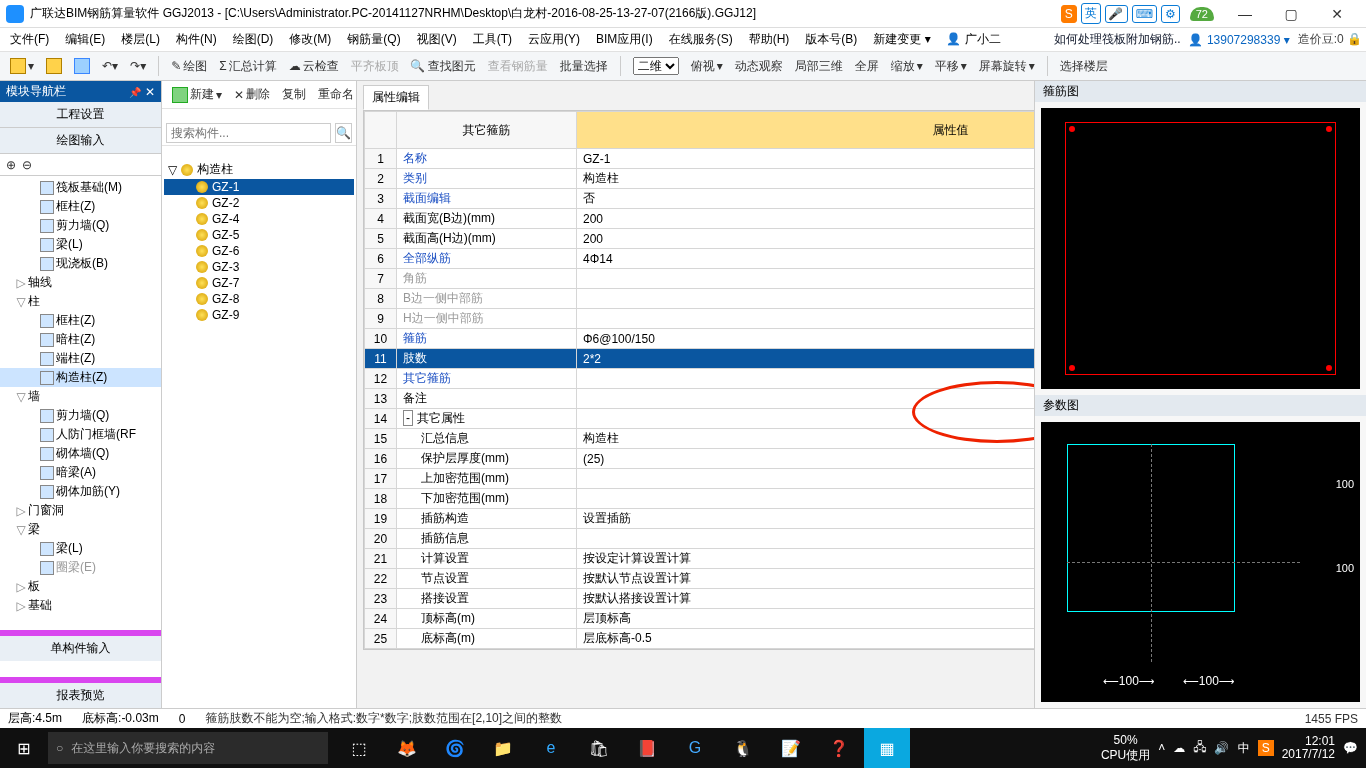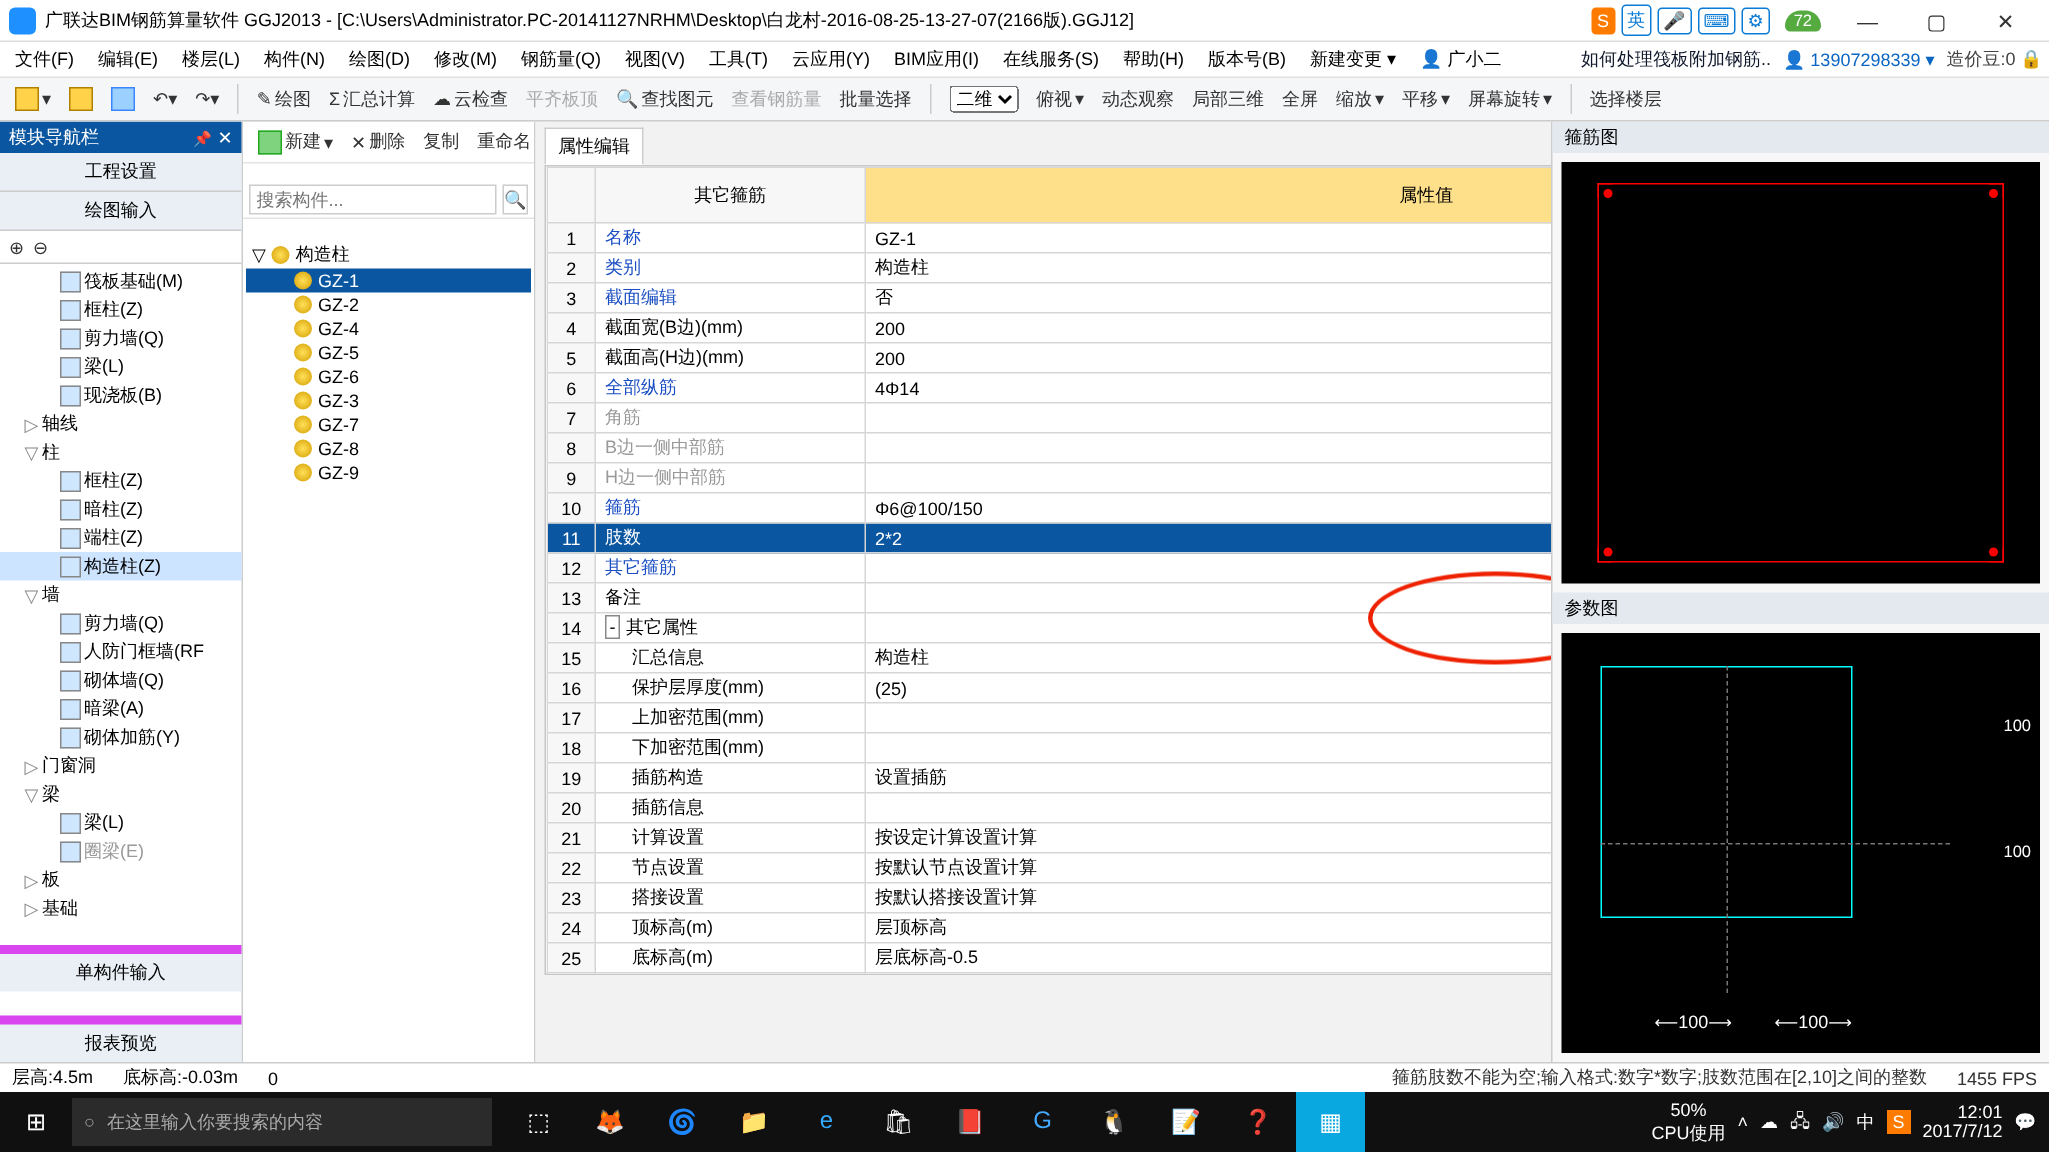--- a/index.html
+++ b/index.html
@@ -73,21 +73,21 @@
 .canvas.cv1 .c2{right:24px; top:14px; border-left:none; border-bottom:none;}
 .canvas.cv1 .c3{left:24px; bottom:14px; border-right:none; border-top:none;}
 .canvas.cv1 .c4{right:24px; bottom:14px; border-left:none; border-top:none;}
 .canvas.cv1 .dot{position:absolute; width:6px; height:6px; background:#f00; border-radius:50%;}
 .canvas.cv2 .rect { position:absolute; left:26px; top:22px; width:168px; height:168px; border:1px solid #0ff;}
 .canvas.cv2 .dash-h{position:absolute; left:26px; right:60px; top:50%; border-top:1px dashed #777;}
 .canvas.cv2 .dash-v{position:absolute; top:22px; bottom:40px; left:110px; border-left:1px dashed #777;}
 .canvas.cv2 .dim{position:absolute; color:#fff; font-size:11px;}
 .canvas.cv2 .dimr {right:6px;}
 .statusbar { height:20px; background:#fff; border-top:1px solid #ccc; display:flex; align-items:center; padding:0 8px; gap:20px;}
-.statusbar .hint { flex:1; color:#333;text-align:right;}
+.statusbar .hint { flex:1; color:#333;}
 .statusbar .fps { color:#333;}
 .taskbar { height:40px; background:#101010; display:flex; align-items:center; color:#fff; }
 .taskbar .start { width:48px; height:40px; display:flex; align-items:center; justify-content:center; font-size:16px;}
 .taskbar .cortana { flex:0 0 280px; height:32px; background:#2b2b2b; display:flex; align-items:center; padding:0 8px; gap:8px; color:#aaa;}
 .taskbar .tbicons { display:flex; align-items:center; gap:2px; margin-left:8px;}
 .taskbar .tbicons .ti { width:46px; height:40px; display:flex; align-items:center; justify-content:center; font-size:16px;}
 .taskbar .tray { margin-left:auto; display:flex; align-items:center; gap:8px; padding:0 8px; color:#fff; font-size:11px;}
 .taskbar .tray .clock { text-align:right; line-height:13px;}
 </style>
 </head>

